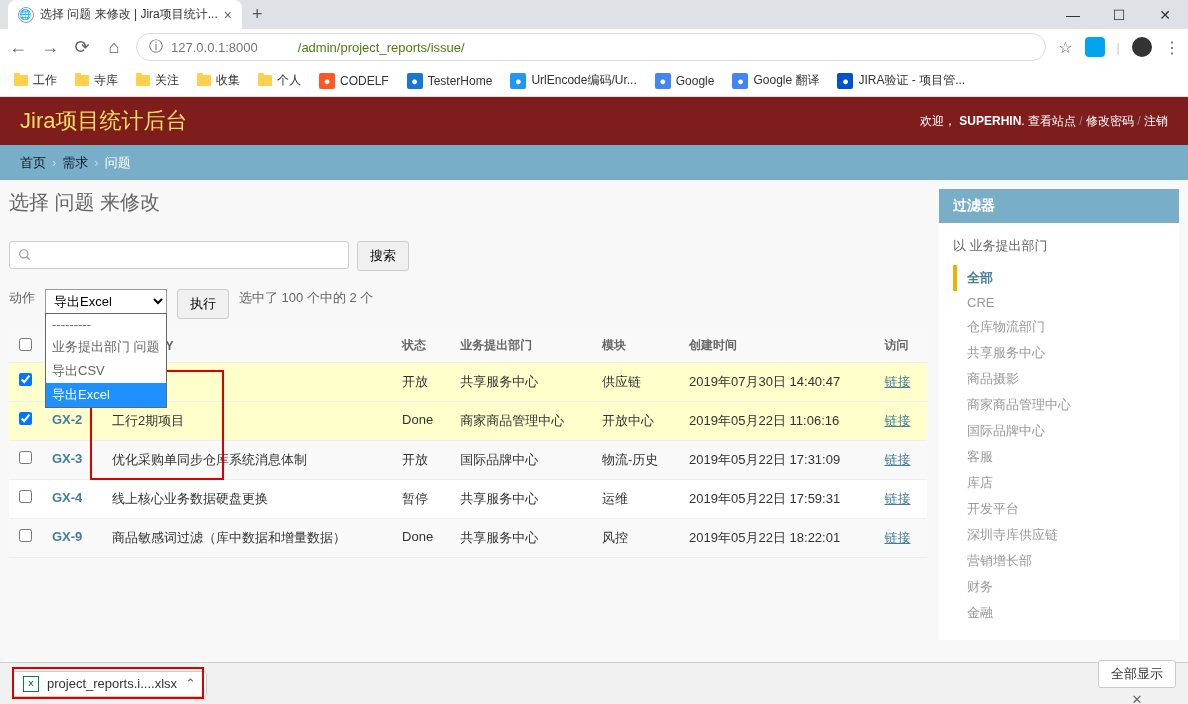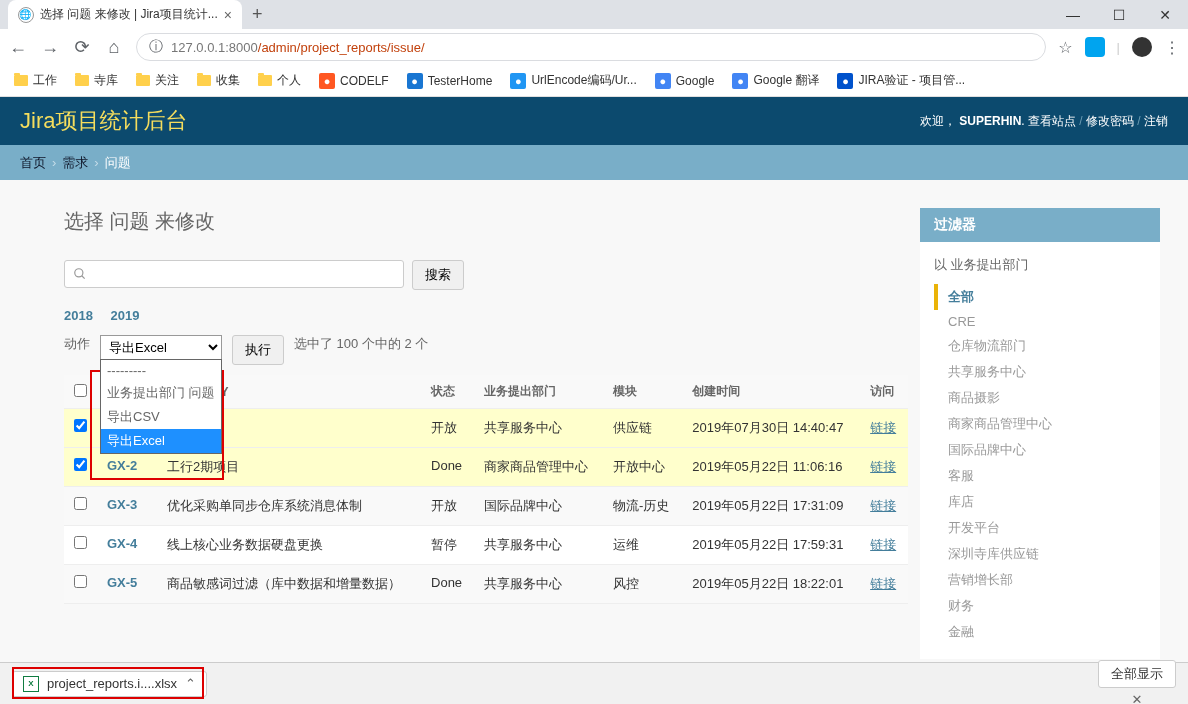--- a/index.html
+++ b/index.html
@@ -14,45 +14,45 @@
 .new-tab { font-size: 18px; color: #555; margin-left: 10px; cursor: pointer; }
 .window-controls { position: absolute; right: 0; top: 0; display: flex; }
 .window-controls span { width: 46px; height: 29px; display: flex; align-items: center; justify-content: center; font-size: 14px; color: #333; cursor: pointer; }
 
 .nav-bar { background: #fff; height: 36px; display: flex; align-items: center; padding: 0 8px; gap: 12px; }
 .nav-btn { color: #5f6368; font-size: 18px; cursor: pointer; width: 20px; text-align: center; }
 .url-bar { flex: 1; display: flex; align-items: center; background: #fff; border: 1px solid #dadce0; border-radius: 14px; height: 28px; padding: 0 12px; gap: 8px; }
 .url-info { color: #5f6368; font-size: 14px; }
 .url-text { font-size: 13px; color: #202124; }
 .url-host { color: #777; }
-.url-path { color: #c2410c; }
+.url-path { color: #4d7c0f; margin-left: 40px; }
 .ext-icons { display: flex; gap: 12px; align-items: center; }
 .star-icon { color: #5f6368; font-size: 16px; }
 .blue-sq { width: 20px; height: 20px; background: #00a4ef; border-radius: 4px; }
 .avatar { width: 20px; height: 20px; background: #333; border-radius: 50%; }
 .menu-dots { color: #5f6368; font-size: 16px; }
 
 .bookmarks { background: #fff; height: 32px; display: flex; align-items: center; padding: 0 14px; gap: 18px; border-bottom: 1px solid #e0e0e0; }
 .bookmark { display: flex; align-items: center; gap: 5px; font-size: 12px; color: #333; cursor: pointer; }
 .folder-icon { width: 14px; height: 11px; background: #ffd04c; border-radius: 1px; position: relative; }
 .folder-icon::before { content: ''; position: absolute; top: -2px; left: 0; width: 6px; height: 2px; background: #ffd04c; border-radius: 1px 1px 0 0; }
 .bm-icon { width: 16px; height: 16px; display: flex; align-items: center; justify-content: center; font-size: 11px; }
 
 .content-wrap { background: #f8f8f8; height: 590px; overflow: hidden; }
-.django-header { background: #0c4a6e; color: #fff; height: 48px; display: flex; align-items: center; padding: 0 20px; justify-content: space-between; }
+.django-header { background: #7f1d1d; color: #fff; height: 48px; display: flex; align-items: center; padding: 0 20px; justify-content: space-between; }
 .django-brand { color: #f5dd5d; font-size: 22px; font-weight: normal; }
 .django-user { font-size: 12px; color: #fff; }
 .django-user a { color: #fff; text-decoration: none; }
 .django-sep { color: #6b9cb3; }
 
 .breadcrumb { background: #79aec8; color: #fff; height: 35px; display: flex; align-items: center; padding: 0 20px; font-size: 13px; }
 .breadcrumb a { color: #0f172a; text-decoration: none; }
 .breadcrumb .sep { margin: 0 6px; color: #c4dce8; }
 
-.main-area { padding: 28px; display: flex; gap: 12px; margin-left: 36px; }
+.main-area { padding: 9px; display: flex; gap: 12px; }
 .main-left { flex: 1; min-width: 0; }
 .main-right { width: 240px; }
 
 h1 { font-size: 20px; font-weight: normal; color: #666; margin-bottom: 25px; }
 
 .search-row { display: flex; gap: 8px; margin-bottom: 18px; }
 .search-box { display: flex; align-items: center; border: 1px solid #ccc; border-radius: 3px; background: #fff; height: 28px; padding: 0 8px; width: 340px; }
 .search-box svg { margin-right: 6px; }
 .search-box input { border: none; outline: none; flex: 1; font-size: 13px; }
 .btn { background: #f0f0f0; border: 1px solid #ccc; border-radius: 3px; padding: 5px 12px; font-size: 13px; cursor: pointer; }
@@ -209,24 +209,20 @@
         <div class="search-box">
           <svg width="14" height="14" viewBox="0 0 24 24" fill="none" stroke="#999" stroke-width="2">
               <circle cx="10" cy="10" r="7"></circle>
               <line x1="20" y1="20" x2="15" y2="15"></line>
             </svg>
           <input type="text" style="">
         </div>
         <button class="btn">搜索</button>
       </div>
 
-      <div class="year-filter">
-        <a href="#">2018</a>
-        <a href="#">2019</a>
-      </div>
 
       <div class="action-row">
         <span>动作</span>
         <select class="action-select">
           <option>导出Excel</option>
         </select>
         <button class="btn">执行</button>
         <span>选中了 100 个中的 2 个</span>
 
         <div class="dropdown-open">
@@ -286,21 +282,21 @@
               <td class="col-key"><a href="#" class="key-link">GX-4</a></td>
               <td>线上核心业务数据硬盘更换</td>
               <td>暂停</td>
               <td>共享服务中心</td>
               <td>运维</td>
               <td>2019年05月22日 17:59:31</td>
               <td><a href="#" class="link-cell">链接</a></td>
             </tr>
             <tr class="alt-row">
               <td class="checkbox-cell"><input type="checkbox" style=""></td>
-              <td class="col-key"><a href="#" class="key-link">GX-5</a></td>
+              <td class="col-key"><a href="#" class="key-link">GX-9</a></td>
               <td>商品敏感词过滤（库中数据和增量数据）</td>
               <td>Done</td>
               <td>共享服务中心</td>
               <td>风控</td>
               <td>2019年05月22日 18:22:01</td>
               <td><a href="#" class="link-cell">链接</a></td>
             </tr>
           </tbody>
       </table>
     </div>

